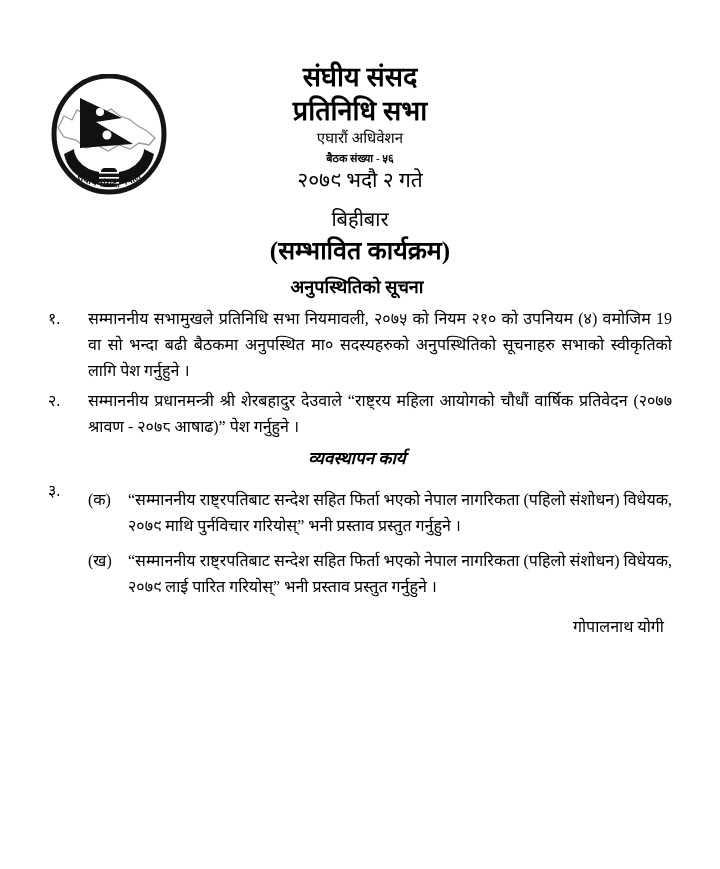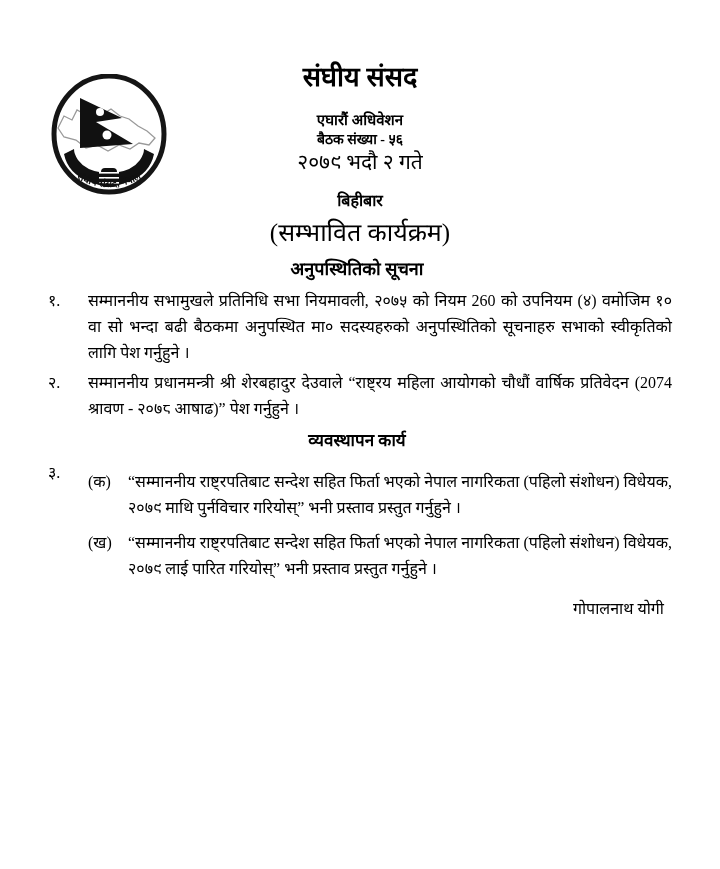--- a/index.html
+++ b/index.html
@@ -6,30 +6,30 @@
   .page{
     width:720px;height:869px;background:#ffffff;color:#000;
     position:relative;margin:0 auto;overflow:hidden;
     font-family:"Liberation Serif","DejaVu Sans",serif;
   }
   
   .emblem{position:absolute;left:50px;top:74px;width:118px;height:128px;}
   
   .header{text-align:center;padding-top:60px;line-height:1;}
   .title-main{font-size:27px;font-weight:bold;line-height:34px;}
-  .session-line{font-size:15px;font-weight:bold;line-height:20px;margin-top:16px;}
-  .meeting-line{font-size:14px;font-weight:bold;line-height:20px;}
+  .session-line{font-size:15px;font-weight:normal;line-height:20px;margin-top:0;}
+  .meeting-line{font-size:11px;font-weight:bold;line-height:20px;}
   .doctype-line{font-size:19px;font-weight:bold;line-height:26px;}
   .date-line{font-size:21px;line-height:24px;}
-  .weekday-line{font-size:16px;font-weight:bold;line-height:22px;margin-top:16px;}
+  .weekday-line{font-size:20px;font-weight:normal;line-height:22px;margin-top:16px;}
   .time-line{font-size:15px;line-height:21px;margin-top:8px;}
-  .program-line{font-size:25px;font-weight:normal;line-height:34px;margin-top:4px;}
+  .program-line{font-size:25px;font-weight:bold;line-height:34px;margin-top:4px;}
   
   .sec-heading{text-align:center;font-weight:bold;font-size:18px;line-height:22px;margin:8px 6px 8px 0;}
-  .sec-heading.small{font-size:17px;}
+  .sec-heading.small{font-size:17px;font-style:italic;}
   .items{padding:0 48px;}
   .item{display:flex;font-size:16px;line-height:26px;margin-top:4px;}
   .item .num{width:40px;flex:none;}
   .item .body{flex:1;text-align:justify;}
   .subitem{display:flex;margin-top:9px;}
   .subitem .sublabel{width:40px;flex:none;}
   .subitem .subbody{flex:1;text-align:justify;}
   
   .signature{display:flex;justify-content:flex-end;padding-right:56px;margin-top:14px;margin-left:21px;}
   .signature .sig-inner{text-align:center;font-size:16px;line-height:25px;}
@@ -60,39 +60,40 @@
 
       <path id="emblem-caption-arc" d="M12,95 Q59,131 106,95" fill="none" stroke="none"></path>
       <text font-size="10" font-weight="bold" fill="#111111">
         <textPath href="#emblem-caption-arc" startOffset="50%" text-anchor="middle">संघीय संसद, नेपाल</textPath>
       </text>
     </svg>
   </div>
 
   <div class="header">
     <div class="title-main">संघीय संसद</div>
+    <div class="title-main">प्रतिनिधि सभा</div>
     <div class="session-line">एघारौं अधिवेशन</div>
     <div class="meeting-line">बैठक संख्या - ५६</div>
     <div class="date-line">२०७९ भदौ २ गते</div>
     <div class="weekday-line">बिहीबार</div>
     <div class="program-line">(सम्भावित कार्यक्रम)</div>
   </div>
 
   <div class="sec-heading">अनुपस्थितिको सूचना</div>
   <div class="items">
     <div class="item">
       <div class="num">१.</div>
-      <div class="body">सम्माननीय सभामुखले प्रतिनिधि सभा नियमावली, २०७५ को नियम 260 को उपनियम (४) वमोजिम १० वा सो भन्दा बढी बैठकमा अनुपस्थित मा० सदस्यहरुको अनुपस्थितिको सूचनाहरु सभाको स्वीकृतिको लागि पेश गर्नुहुने ।</div>
+      <div class="body">सम्माननीय सभामुखले प्रतिनिधि सभा नियमावली, २०७५ को नियम २१० को उपनियम (४) वमोजिम 19 वा सो भन्दा बढी बैठकमा अनुपस्थित मा० सदस्यहरुको अनुपस्थितिको सूचनाहरु सभाको स्वीकृतिको लागि पेश गर्नुहुने ।</div>
     </div>
   </div>
 
   <div class="items">
     <div class="item">
       <div class="num">२.</div>
-      <div class="body">सम्माननीय प्रधानमन्त्री श्री शेरबहादुर देउवाले “राष्ट्रय महिला आयोगको चौधौं वार्षिक प्रतिवेदन (2074 श्रावण - २०७८ आषाढ)” पेश गर्नुहुने ।</div>
+      <div class="body">सम्माननीय प्रधानमन्त्री श्री शेरबहादुर देउवाले “राष्ट्रय महिला आयोगको चौधौं वार्षिक प्रतिवेदन (२०७७ श्रावण - २०७८ आषाढ)” पेश गर्नुहुने ।</div>
     </div>
   </div>
 
   <div class="sec-heading small">व्यवस्थापन कार्य</div>
   <div class="items">
     <div class="item">
       <div class="num">३.</div>
       <div class="body">
         <div class="subitem">
           <div class="sublabel">(क)</div>

